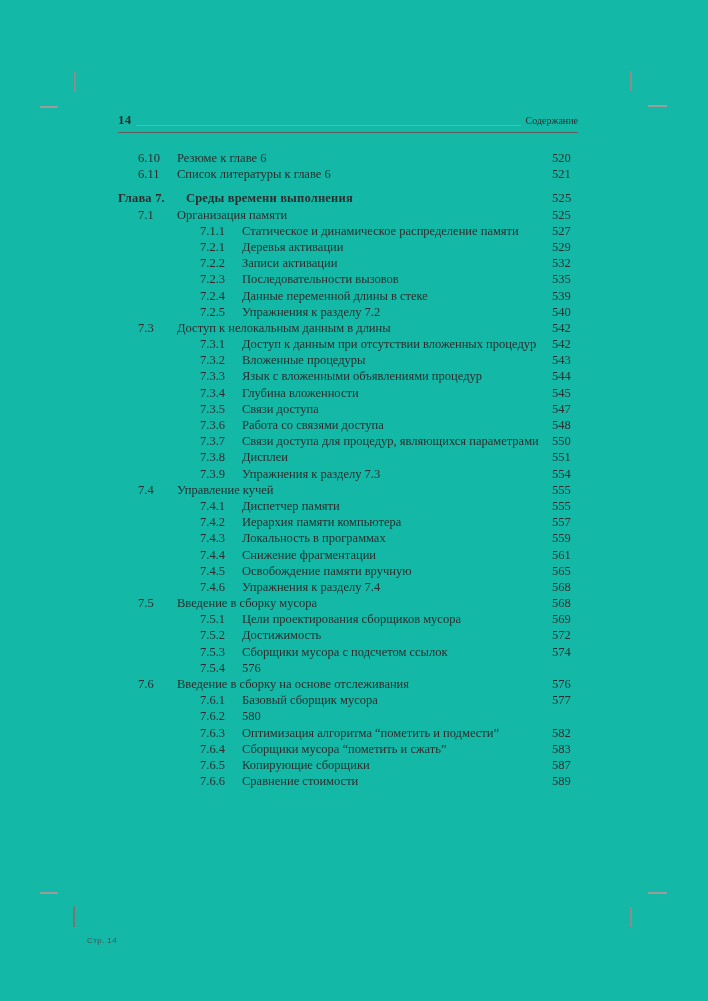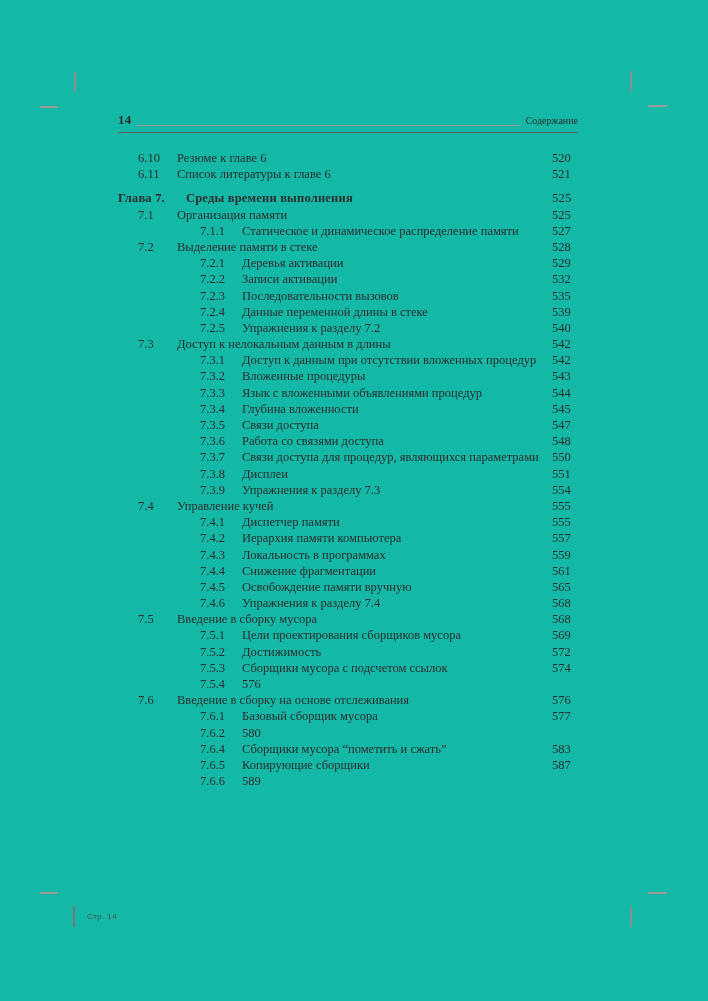--- a/index.html
+++ b/index.html
@@ -85,21 +85,21 @@
   }
   .toc-row.level-0 .num { margin-right: 21px; }
   .toc-row.level-0 .pageno { font-weight: normal; }
   .toc-row.level-1 .num { margin-left: 20px; width: 39px; }
   .toc-row.level-2 .num { margin-left: 82px; width: 42px; }
 
   
   .sheet-footer-label {
     position: absolute;
     left: 87px;
-    top: 912px;
+    top: 936px;
     font-family: "Liberation Sans", "DejaVu Sans", sans-serif;
     font-size: 8px;
     color: #4d4d4d;
     letter-spacing: 0.4px;
   }
 
   
   .crop-mark {
     position: absolute;
     background: #8c8c8a;
@@ -155,25 +155,20 @@
       <div class="toc-row level-1">
     <span class="num">7.1</span>
     <span class="title">Организация памяти</span>
     <span class="pageno">525</span>
   </div>
       <div class="toc-row level-2">
     <span class="num">7.1.1</span>
     <span class="title">Статическое и динамическое распределение памяти</span>
     <span class="pageno">527</span>
   </div>
-      <div class="toc-row level-1">
-    <span class="num">7.2</span>
-    <span class="title">Выделение памяти в стеке</span>
-    <span class="pageno">528</span>
-  </div>
       <div class="toc-row level-2">
     <span class="num">7.2.1</span>
     <span class="title">Деревья активации</span>
     <span class="pageno">529</span>
   </div>
       <div class="toc-row level-2">
     <span class="num">7.2.2</span>
     <span class="title">Записи активации</span>
     <span class="pageno">532</span>
   </div>
@@ -309,29 +304,35 @@
       <div class="toc-row level-2">
     <span class="num">7.6.1</span>
     <span class="title">Базовый сборщик мусора</span>
     <span class="pageno">577</span>
   </div>
       <div class="toc-row level-2">
     <span class="num">7.6.2</span>
     <span class="pageno">580</span>
   </div>
       <div class="toc-row level-2">
+    <span class="num">7.6.3</span>
+    <span class="title">Оптимизация алгоритма “пометить и подмести”</span>
+    <span class="pageno">582</span>
+  </div>
+      <div class="toc-row level-2">
     <span class="num">7.6.4</span>
     <span class="title">Сборщики мусора “пометить и сжать”</span>
     <span class="pageno">583</span>
   </div>
       <div class="toc-row level-2">
     <span class="num">7.6.5</span>
     <span class="title">Копирующие сборщики</span>
     <span class="pageno">587</span>
   </div>
       <div class="toc-row level-2">
     <span class="num">7.6.6</span>
+    <span class="title">Сравнение стоимости</span>
     <span class="pageno">589</span>
   </div>
     </div>
 
   <div class="sheet-footer-label">Стр. 14</div>
 </div>
 
 </body></html>

